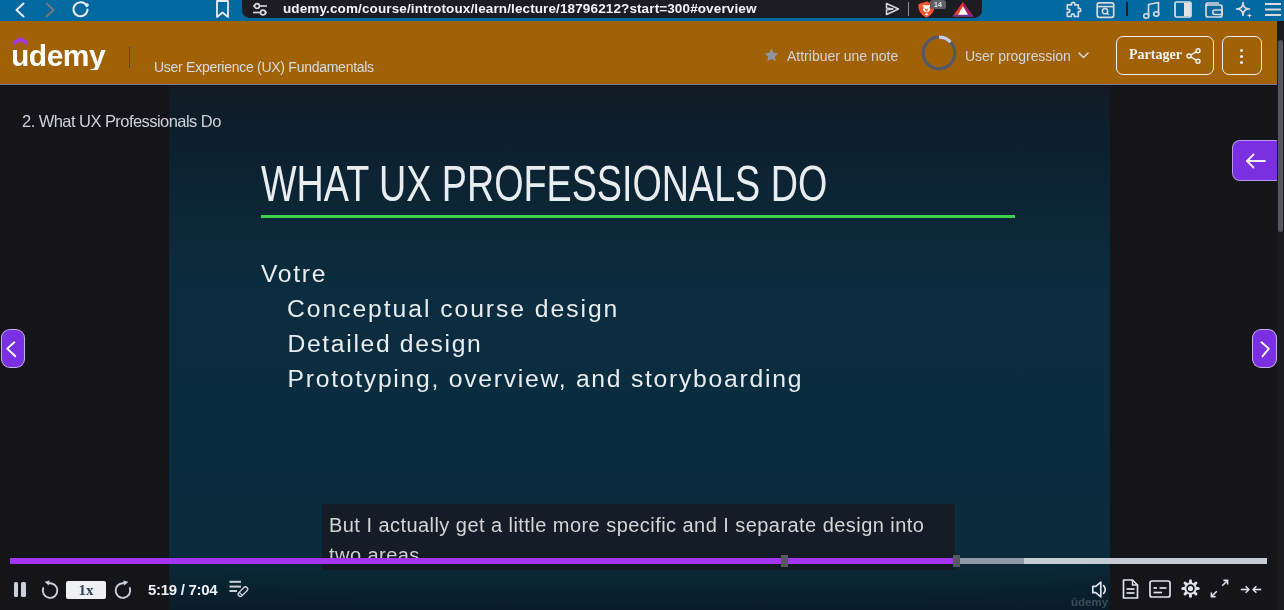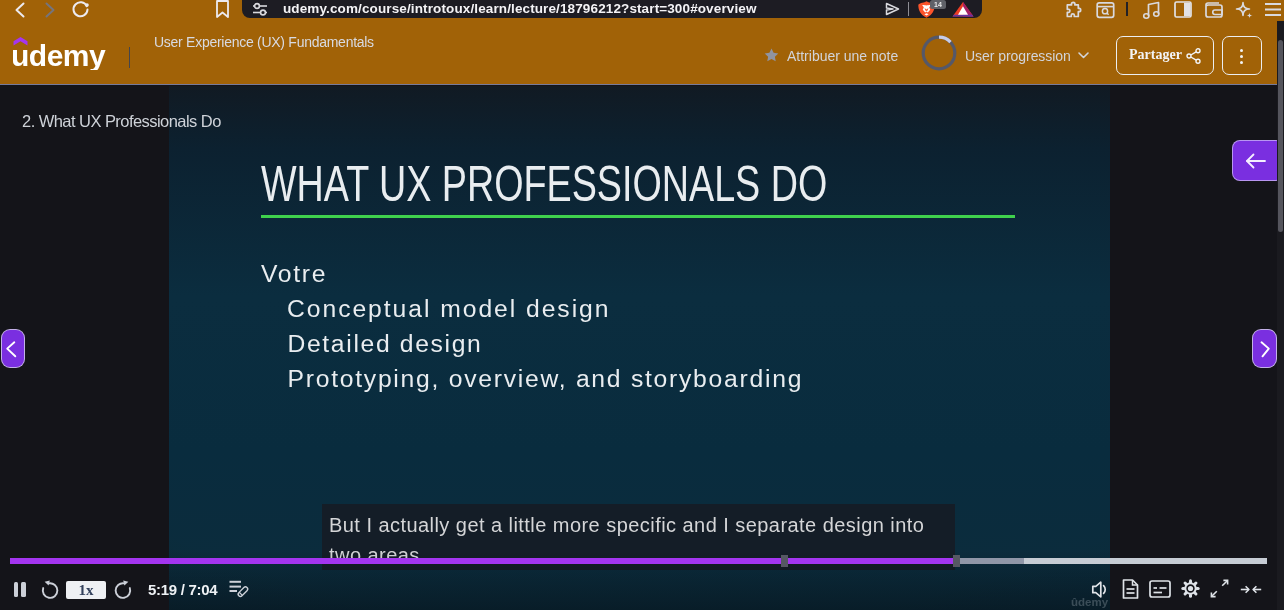--- a/index.html
+++ b/index.html
@@ -3,21 +3,21 @@
 <meta charset="utf-8">
 <style>
   * { margin:0; padding:0; box-sizing:border-box; }
   html,body { width:1284px; height:610px; overflow:hidden; }
   body { font-family:"Liberation Sans", sans-serif; background:#131318; position:relative; }
   .abs { position:absolute; }
 </style>
 </head>
 <body>
 
-<div class="abs" style="left:0;top:0;width:1284px;height:21px;background:#a16207;text-align:right;">
+<div class="abs" style="left:0;top:0;width:1284px;height:21px;background:#0369a1;text-align:right;">
 
   <svg class="abs" style="left:11px;top:1px;" width="18" height="18" viewBox="0 0 18 18">
     <polyline points="12.5,2.5 5.5,9 12.5,15.5" fill="none" stroke="#eceaf0" stroke-width="2" stroke-linecap="round" stroke-linejoin="round"></polyline>
   </svg>
 
   <svg class="abs" style="left:41px;top:1px;" width="18" height="18" viewBox="0 0 18 18">
     <polyline points="5.5,2.5 12.5,9 5.5,15.5" fill="none" stroke="#75747c" stroke-width="2" stroke-linecap="round" stroke-linejoin="round"></polyline>
   </svg>
 
   <svg class="abs" style="left:71px;top:0px;" width="19" height="19" viewBox="0 0 19 19">
@@ -100,21 +100,21 @@
   </svg>
 </div>
 
 <div class="abs" style="left:0;top:21px;width:1284px;height:64px;background:#a16207;border-bottom:1px solid #767b9c;">
 
   <svg class="abs" style="left:13px;top:16px;" width="95" height="33" viewBox="0 0 95 33">
     <polygon points="7.5,0 14.5,4.3 14.5,8.5 7.5,4.2 0.5,8.5 0.5,4.3" fill="#a435f0"></polygon>
     <text x="-2" y="29" font-size="30" font-weight="bold" fill="#ffffff" font-family="Liberation Sans, sans-serif" letter-spacing="-0.5">udemy</text>
   </svg>
   <div class="abs" style="left:129px;top:26px;width:1px;height:21px;background:#44454d;"></div>
-  <div class="abs" style="left:154px;top:13px;font-size:14px;color:#d8dae2;letter-spacing:-0.27px;">User Experience (UX) Fundamentals</div>
+  <div class="abs" style="left:154px;top:38px;font-size:14px;color:#d8dae2;letter-spacing:-0.27px;">User Experience (UX) Fundamentals</div>
 
   <svg class="abs" style="left:764px;top:27px;" width="15" height="14" viewBox="0 0 15 14">
     <polygon points="7.5,0.5 9.6,4.8 14.3,5.4 10.9,8.7 11.7,13.3 7.5,11.1 3.3,13.3 4.1,8.7 0.7,5.4 5.4,4.8" fill="#9094a2"></polygon>
   </svg>
   <div class="abs" style="left:787px;top:27px;font-size:14px;color:#d2d4da;">Attribuer une note</div>
 
   <svg class="abs" style="left:920px;top:13px;" width="38" height="38" viewBox="0 0 38 38">
     <circle cx="19" cy="19" r="15.8" fill="none" stroke="#555869" stroke-width="3.2"></circle>
     <path d="M 19 3.2 A 15.8 15.8 0 0 1 30.5 8.1" fill="none" stroke="#c7cce8" stroke-width="3.2"></path>
   </svg>
@@ -143,21 +143,21 @@
 
   <div class="abs" style="left:169px;top:0;width:941px;height:524px;background:
       radial-gradient(120% 100% at 50% 45%, rgba(0,0,0,0) 55%, rgba(0,0,0,0.10) 100%),
       linear-gradient(180deg, #111a23 0%, #0c2130 12%, #0b2d3f 40%, #092c3e 70%, #0c2c3c 100%); padding-left: 20px;">
 
     <div class="abs" id="slidetitle" style="left:92px;top:69px;font-size:49.4px;font-weight:400;color:#e9edf0;white-space:nowrap;transform:scaleX(0.7633);transform-origin:0 0;">WHAT UX PROFESSIONALS DO</div>
     <div class="abs" style="left:92px;top:129px;width:754px;height:3px;background:#3fd14d;"></div>
 
     <div class="abs" id="bodytext" style="left:92px;top:170px;font-size:24.7px;color:#e9edf0;line-height:35.1px;white-space:nowrap;">
       <span style="letter-spacing:1.7px;">Votre</span><br>
-      <span style="padding-left:26px;letter-spacing:1.95px;">Conceptual model design</span><br>
+      <span style="padding-left:26px;letter-spacing:1.95px;">Conceptual course design</span><br>
       <span style="padding-left:26.5px;letter-spacing:1.65px;">Detailed design</span><br>
       <span style="padding-left:26.5px;letter-spacing:1.74px;">Prototyping, overview, and storyboarding</span>
     </div>
 
     <div class="abs" style="left:153px;top:418px;width:633px;height:66px;background:rgba(22,27,36,0.86);"></div>
     <div class="abs" id="cap1" style="left:160px;top:428px;font-size:20px;color:#d4d5d7;letter-spacing:0.45px;white-space:nowrap;">But I actually get a little more specific and I separate design into</div>
     <div class="abs" id="cap2" style="left:160px;top:457.5px;font-size:20px;color:#d4d5d7;letter-spacing:0.45px;">two areas...</div>
 
     <div class="abs" style="left:0;bottom:0;width:941px;height:60px;background:linear-gradient(180deg, rgba(0,0,0,0) 0%, rgba(2,4,8,0.38) 100%);"></div>
   </div>

